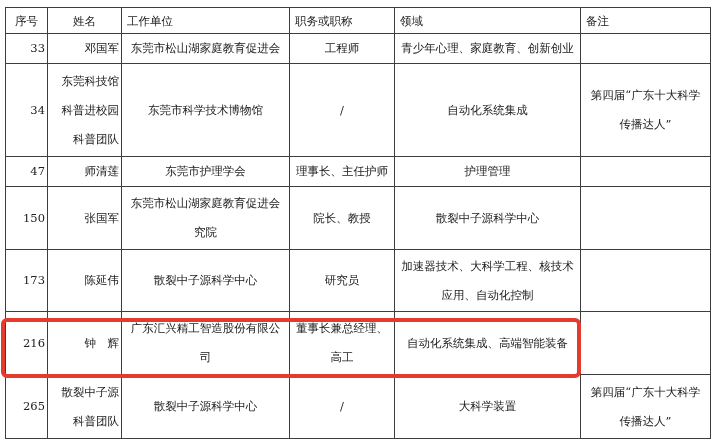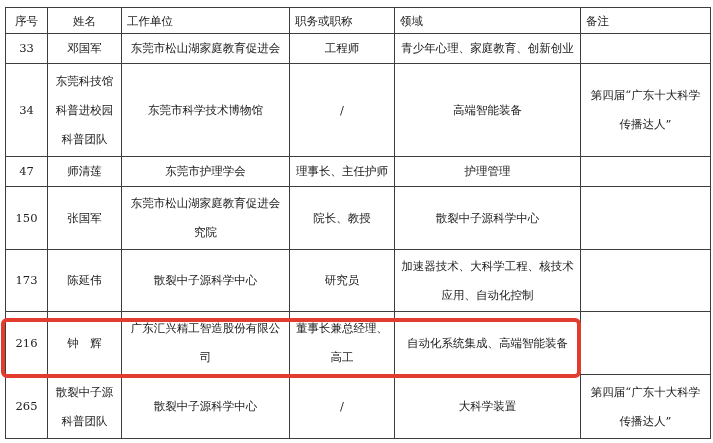--- a/index.html
+++ b/index.html
@@ -38,21 +38,21 @@
     overflow: hidden;
   }
   thead tr { height: 26px; }
   th { line-height: 16px; text-align: left; }
   th:nth-child(1), th:nth-child(2) { text-align: center; padding: 0 2px; }
   td {
     white-space: pre-line;
     line-height: 29px;
     text-align: center;
   }
-  td:nth-child(1), td:nth-child(2) { text-align: center; padding: 0 2px; }
+  td:nth-child(1), td:nth-child(2) { text-align: right; padding: 0 2px; }
   tbody tr:nth-child(1) { height: 30px; }
   tbody tr:nth-child(2) { height: 93px; }
   tbody tr:nth-child(3) { height: 25px; }
   tbody tr:nth-child(4) { height: 63px; }
   tbody tr:nth-child(5) { height: 62px; }
   tbody tr:nth-child(6) { height: 63px; }
   tbody tr:nth-child(7) { height: 64px; }
   .highlight-box {
     position: absolute;
     left: 1px;
@@ -98,21 +98,21 @@
           <td>青少年心理、家庭教育、创新创业</td>
           <td></td>
         </tr>
         <tr>
           <td>34</td>
           <td>东莞科技馆
 科普进校园
 科普团队</td>
           <td>东莞市科学技术博物馆</td>
           <td>/</td>
-          <td>高端智能装备</td>
+          <td>自动化系统集成</td>
           <td>第四届“广东十大科学
 传播达人”</td>
         </tr>
         <tr>
           <td>47</td>
           <td>师清莲</td>
           <td>东莞市护理学会</td>
           <td>理事长、主任护师</td>
           <td>护理管理</td>
           <td></td>

